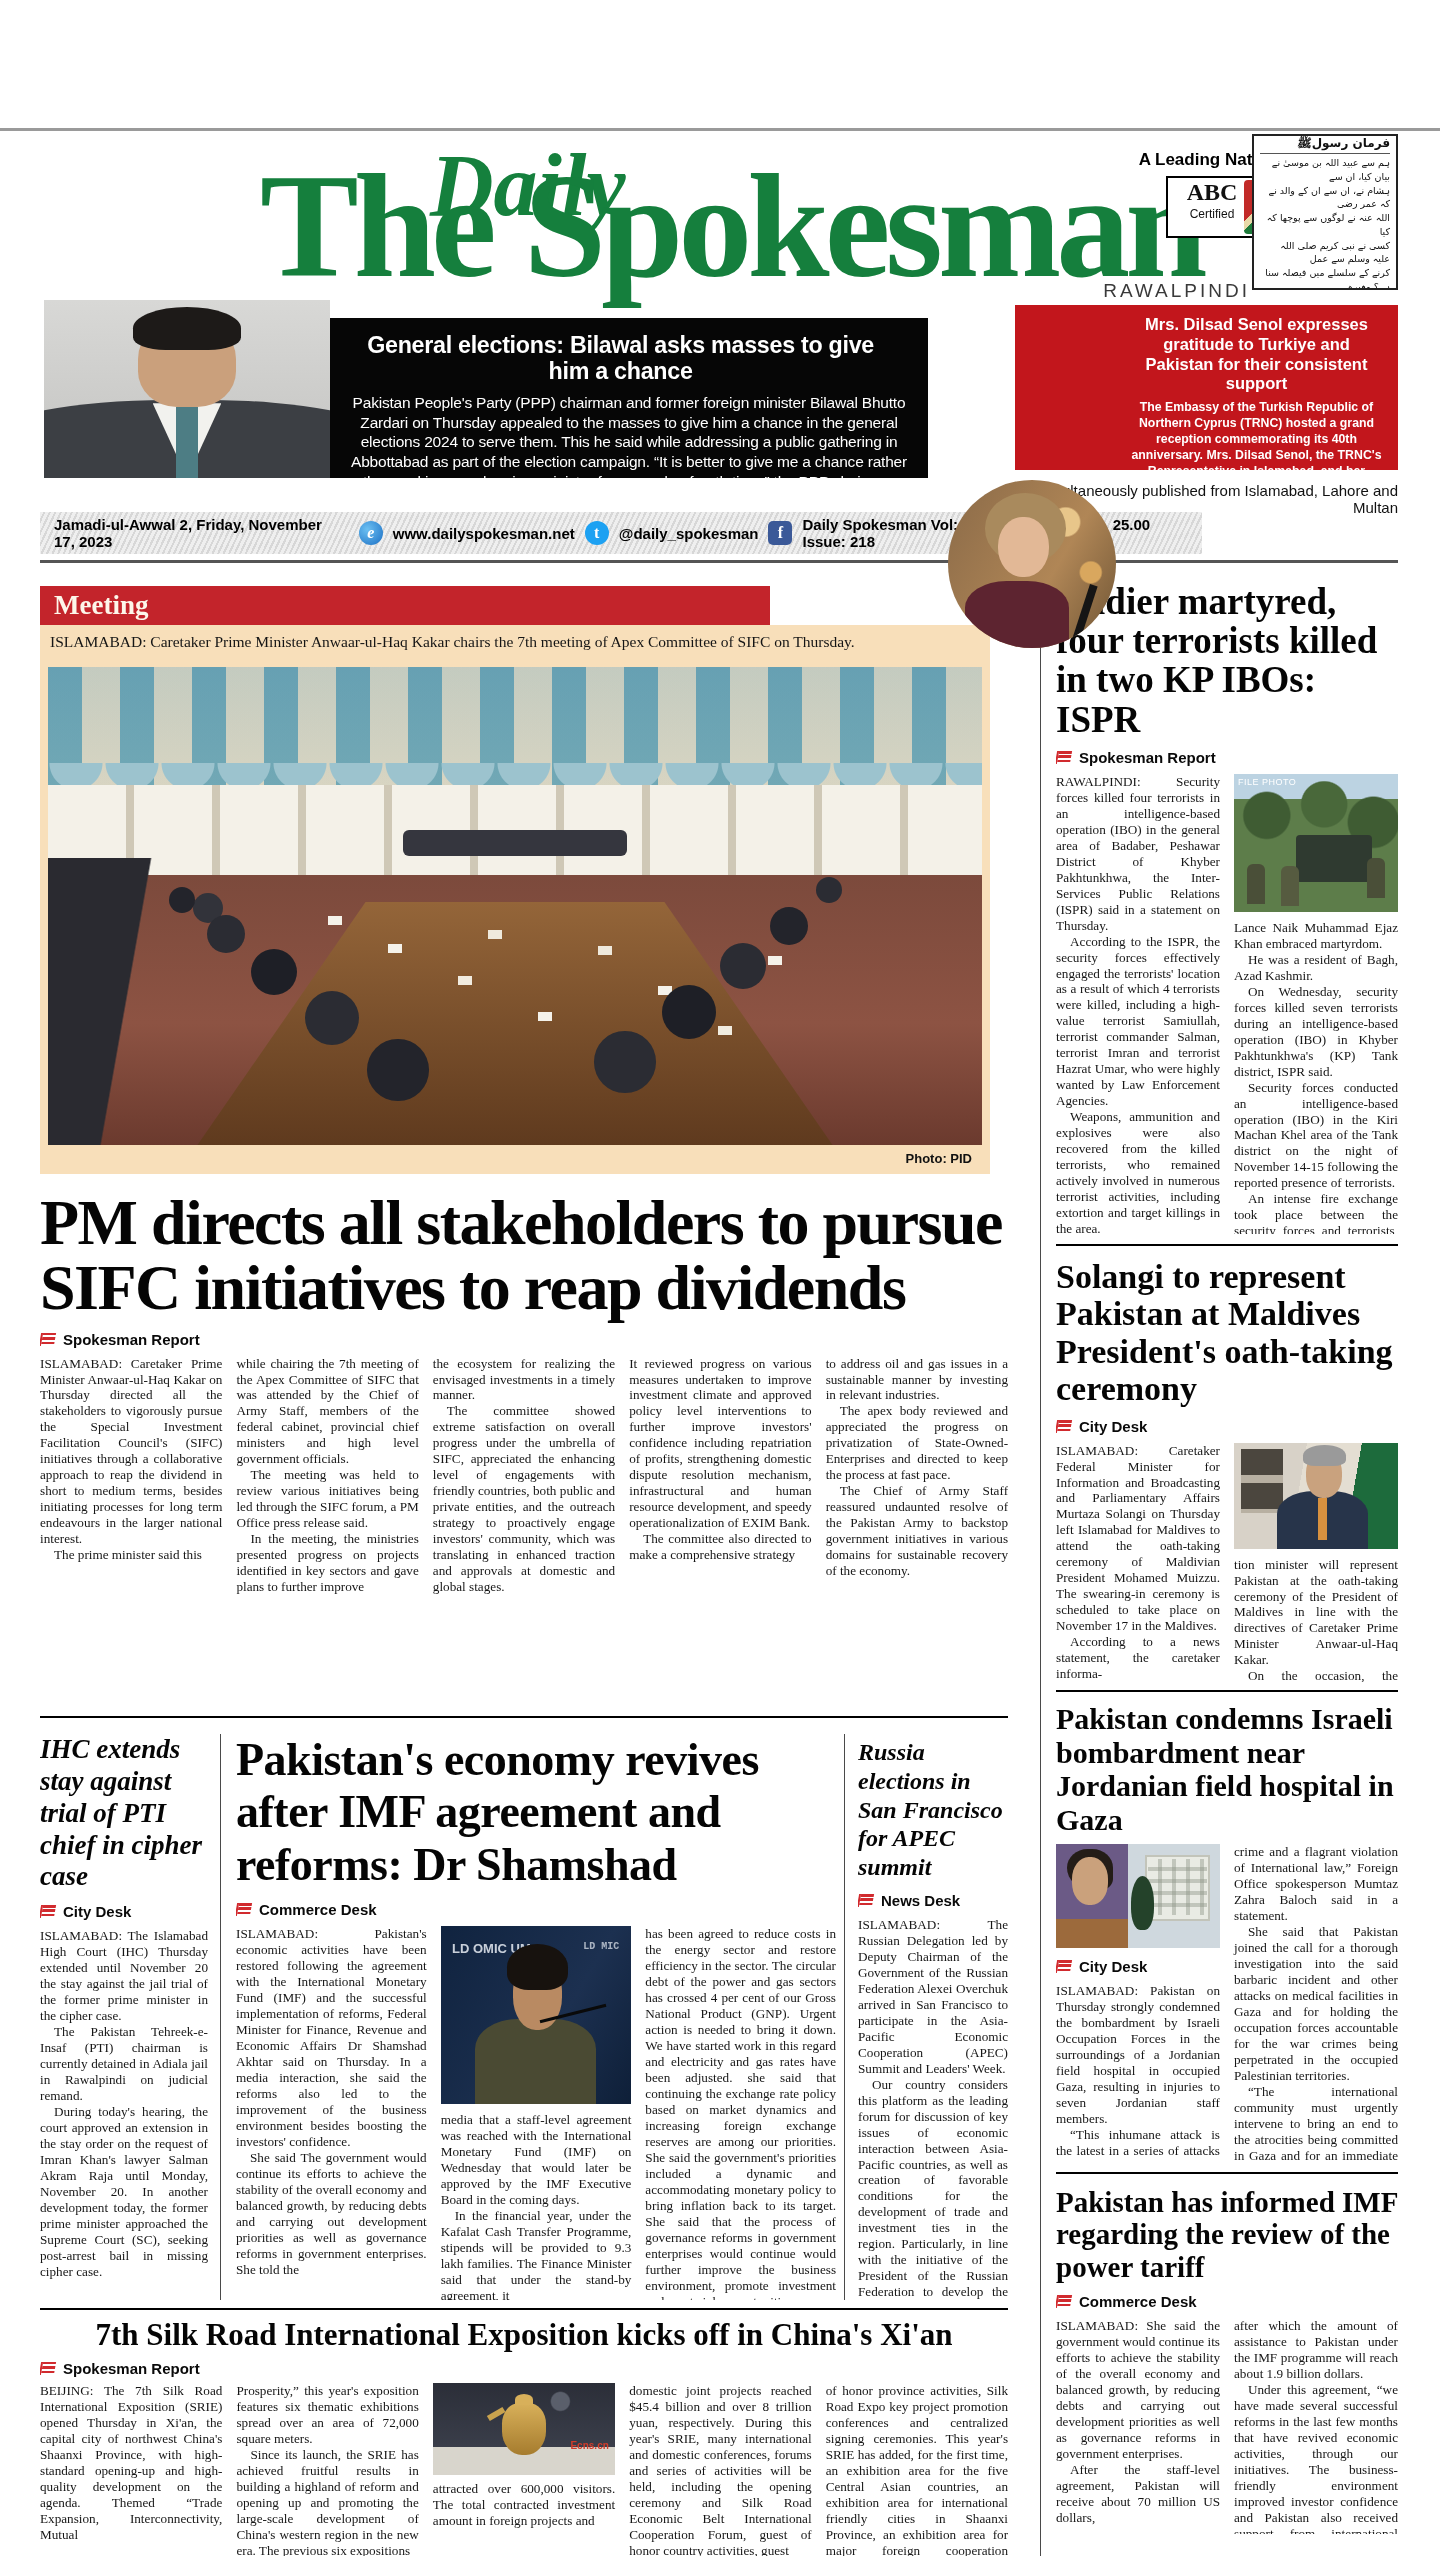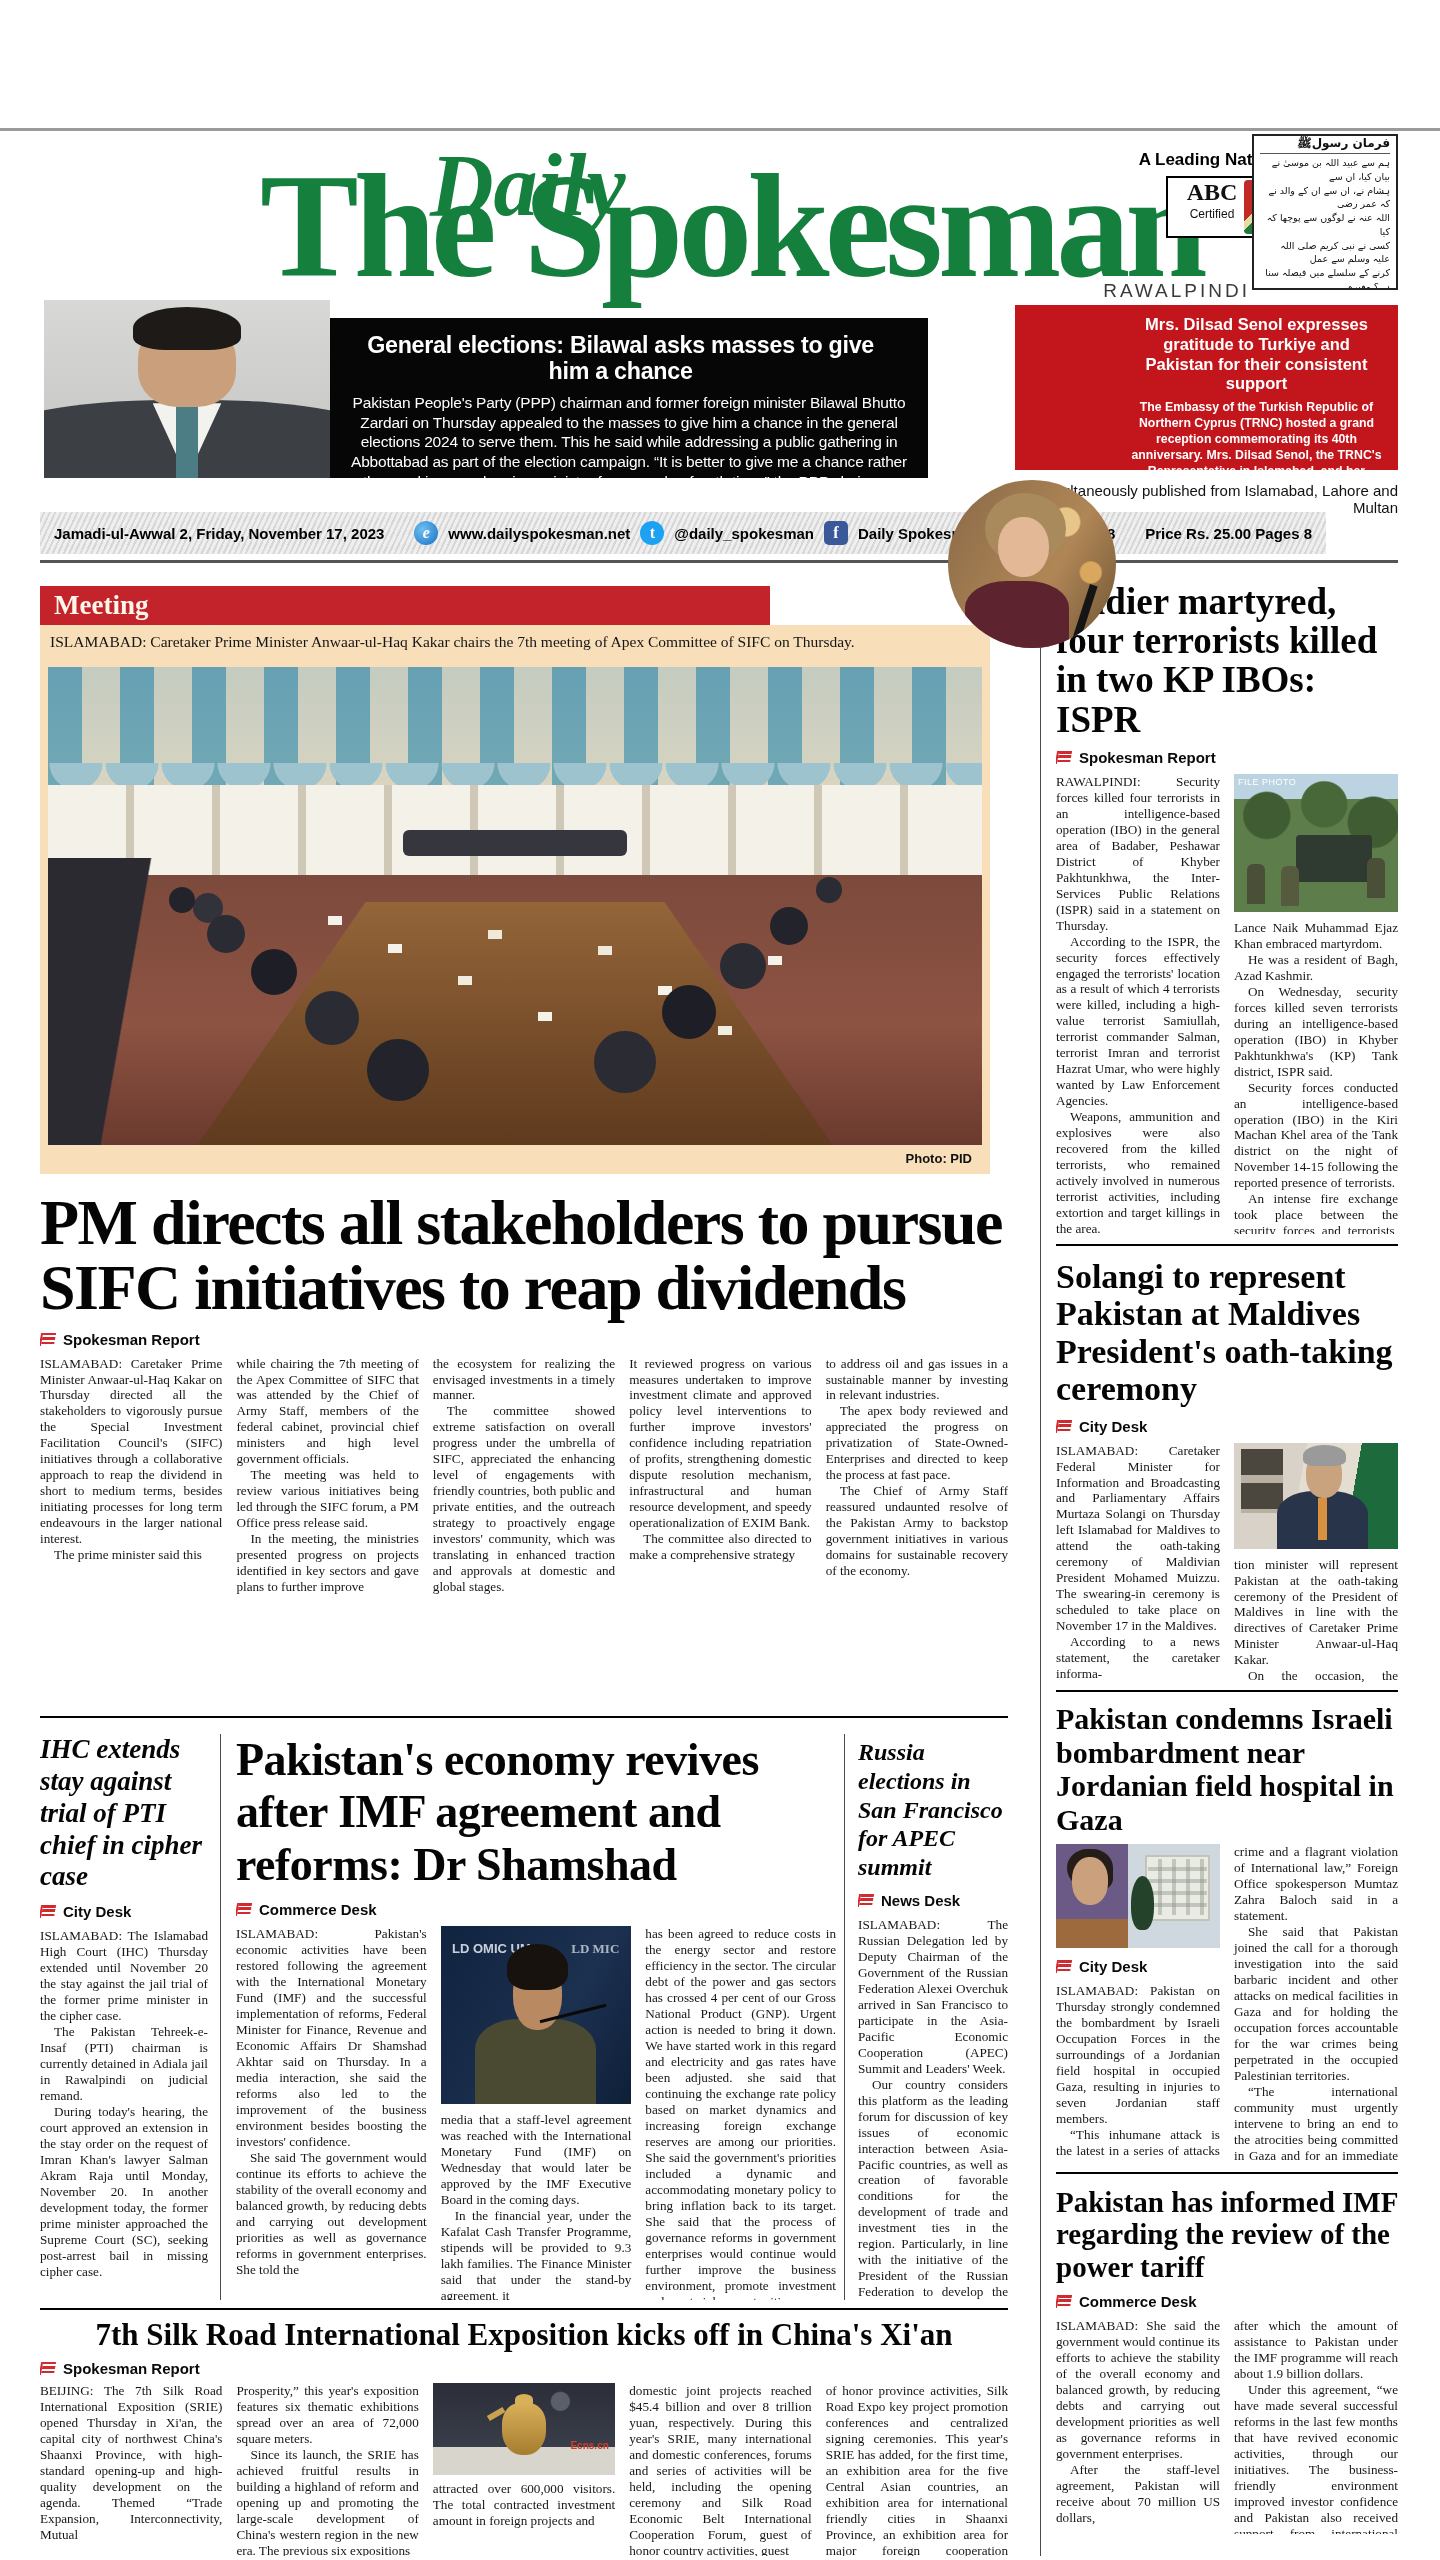--- a/index.html
+++ b/index.html
@@ -58,21 +58,21 @@
   .ispr-men{position:absolute;left:8%;bottom:6%;width:18px;height:40px;background:#4a4f38;border-radius:6px 6px 0 0;box-shadow:34px 2px 0 #565b40,120px -6px 0 #4a4f38,160px -2px 0 #565b40,195px 0 0 #4a4f38}
   .filelabel{position:absolute;left:4px;top:3px;font-family:"Liberation Sans",sans-serif;font-size:9px;color:#fff;letter-spacing:.5px}
   .solphoto{background:linear-gradient(100deg,#d8d2c8 0 40%,#e4ded2 40% 70%,#1d6b3c 70% 100%)}
   .sol-frames{position:absolute;left:4%;top:6%;width:26%;height:60%;background:repeating-linear-gradient(#4b463e 0 26px,#b8b0a2 26px 34px)}
   .sol-head{position:absolute;left:44%;top:8%;width:22%;height:44%;background:#c9a27e;border-radius:46%}
   .sol-hair{position:absolute;left:42%;top:2%;width:26%;height:20%;background:#9a9a9a;border-radius:50% 50% 30% 30%}
   .sol-suit{position:absolute;left:26%;top:46%;width:56%;height:54%;background:#27344a;border-radius:40% 40% 0 0}
   .sol-tie{position:absolute;left:51%;top:52%;width:6%;height:40%;background:#d8913f}
   .shamphoto{background:linear-gradient(120deg,#10233f,#1c3050 60%,#0e1f38)}
   .sham-txt{position:absolute;left:6%;top:8%;font-family:"Liberation Sans",sans-serif;font-weight:bold;color:#e8edf4;font-size:13px;line-height:1.2;opacity:.85}
-  .sham-txt2{position:absolute;right:6%;top:8%;font-family:Liberation Serif, serif;font-weight:bold;color:#e8edf4;font-size:13px;text-align:left;opacity:.7}
+  .sham-txt2{position:absolute;right:6%;top:8%;font-family:Liberation Mono, monospace;font-weight:bold;color:#e8edf4;font-size:10px;text-align:left;opacity:.7}
   .sham-head{position:absolute;left:38%;top:18%;width:26%;height:40%;background:#b98a62;border-radius:46%}
   .sham-hair{position:absolute;left:35%;top:10%;width:32%;height:26%;background:#17120e;border-radius:50% 50% 35% 35%}
   .sham-body{position:absolute;left:18%;top:52%;width:64%;height:48%;background:#4a4a33;border-radius:35% 35% 0 0}
   .sham-mic{position:absolute;left:52%;top:48%;width:36%;height:3px;background:#0a0a0a;transform:rotate(-14deg)}
   .gazaphoto{background:linear-gradient(90deg,#6b5a86 0 44%,#cfd8de 44% 100%)}
   .gaza-woman{position:absolute;left:10%;top:12%;width:22%;height:46%;background:#caa17c;border-radius:46%}
   .gaza-hair{position:absolute;left:7%;top:4%;width:28%;height:40%;background:#241d18;border-radius:50% 50% 30% 60%}
   .gaza-podium{position:absolute;left:0;bottom:0;width:44%;height:28%;background:#9c6a3c}
   .gaza-bldg{position:absolute;right:6%;top:10%;width:40%;height:64%;background:#e9ebe4;box-shadow:inset 0 0 0 2px #c2c4ba}
   .gaza-windows{position:absolute;right:8%;top:14%;width:36%;height:54%;background:repeating-linear-gradient(#0000 0 8px,#8a92846b 8px 12px),repeating-linear-gradient(90deg,#0000 0 10px,#8a92846b 10px 14px)}
@@ -162,21 +162,21 @@
 
   </div>
   <div class="abs photo senol-circle" style="left:948px;top:302px;width:168px;height:168px;z-index:3">
     <div class="sen-hair"></div>
     <div class="sen-face"></div>
     <div class="sen-top"></div>
     <div class="sen-mic"></div>
   </div>
   <div class="abs published" style="left:990px;top:482px;width:408px">Simultaneously published from Islamabad, Lahore and Multan</div>
 
-  <div class="abs datebar" style="left:40px;top:512px;width:1286px;height:42px">
+  <div class="abs datebar" style="left:40px;top:512px;width:1162px;height:42px">
     <span>Jamadi-ul-Awwal 2, Friday, November 17, 2023</span>
     <span class="sp"></span>
     <span class="cicon ie">e</span>
     <span>www.dailyspokesman.net</span>
     <span class="cicon tw">t</span>
     <span>@daily_spokesman</span>
     <span class="cicon fb">f</span>
     <span>Daily Spokesman Vol: 16, Issue: 218</span>
     <span class="sp"></span>
     <span>Price Rs. 25.00 Pages 8</span>

